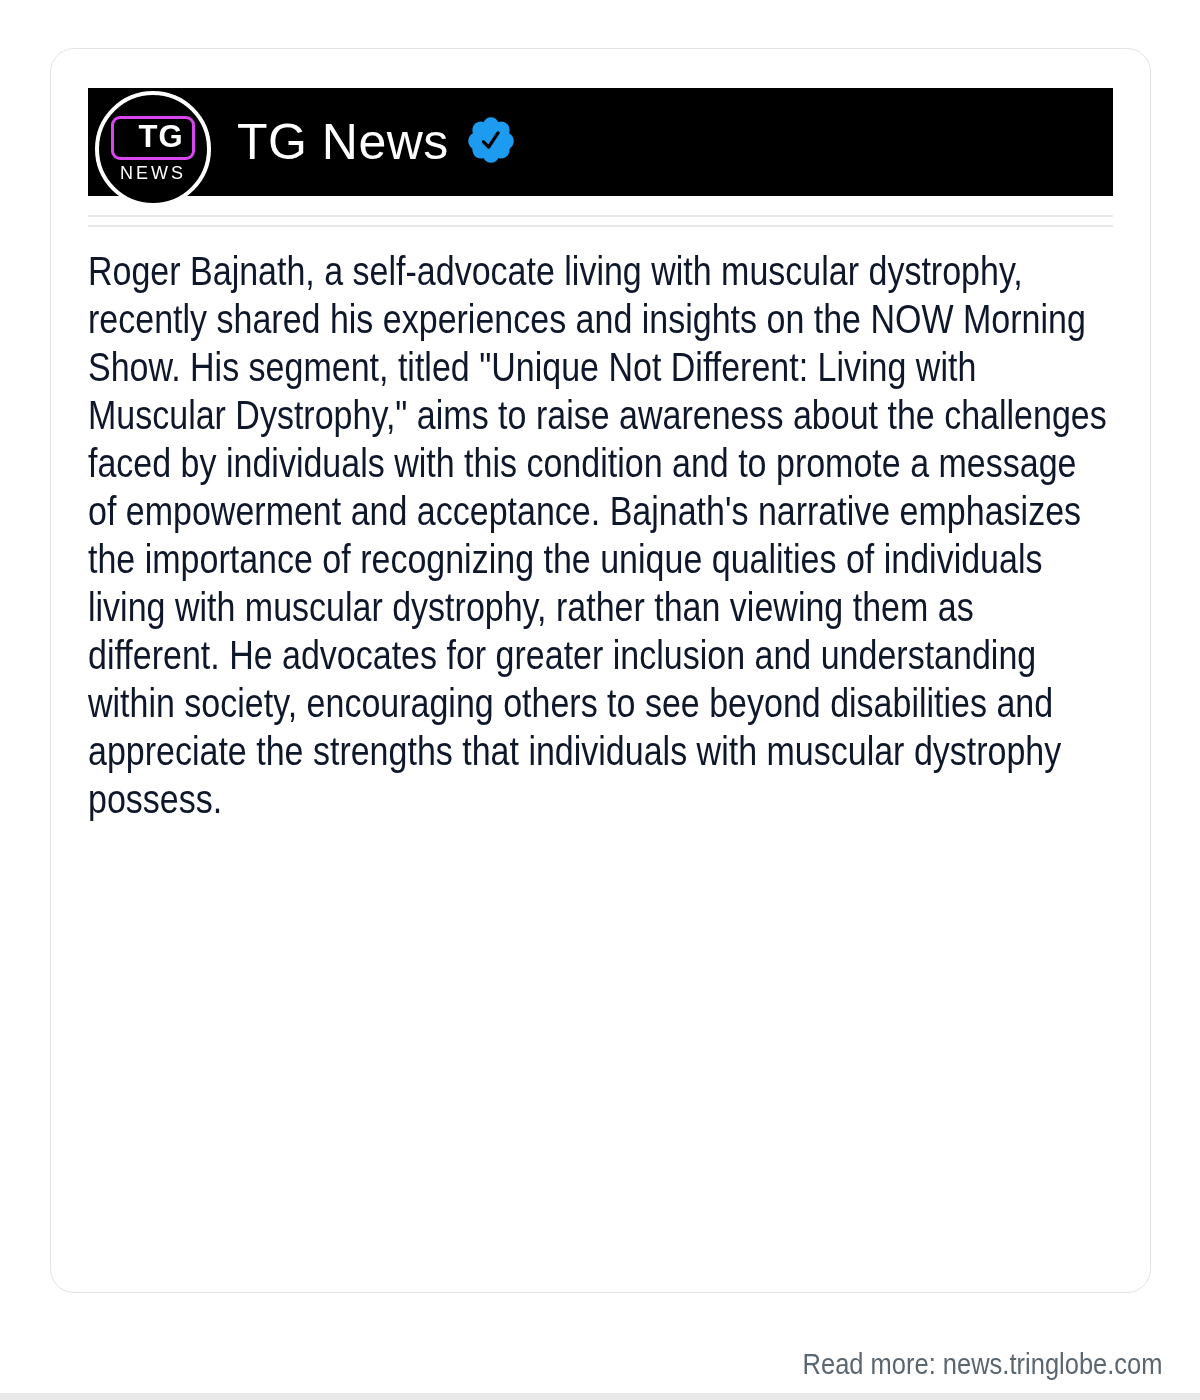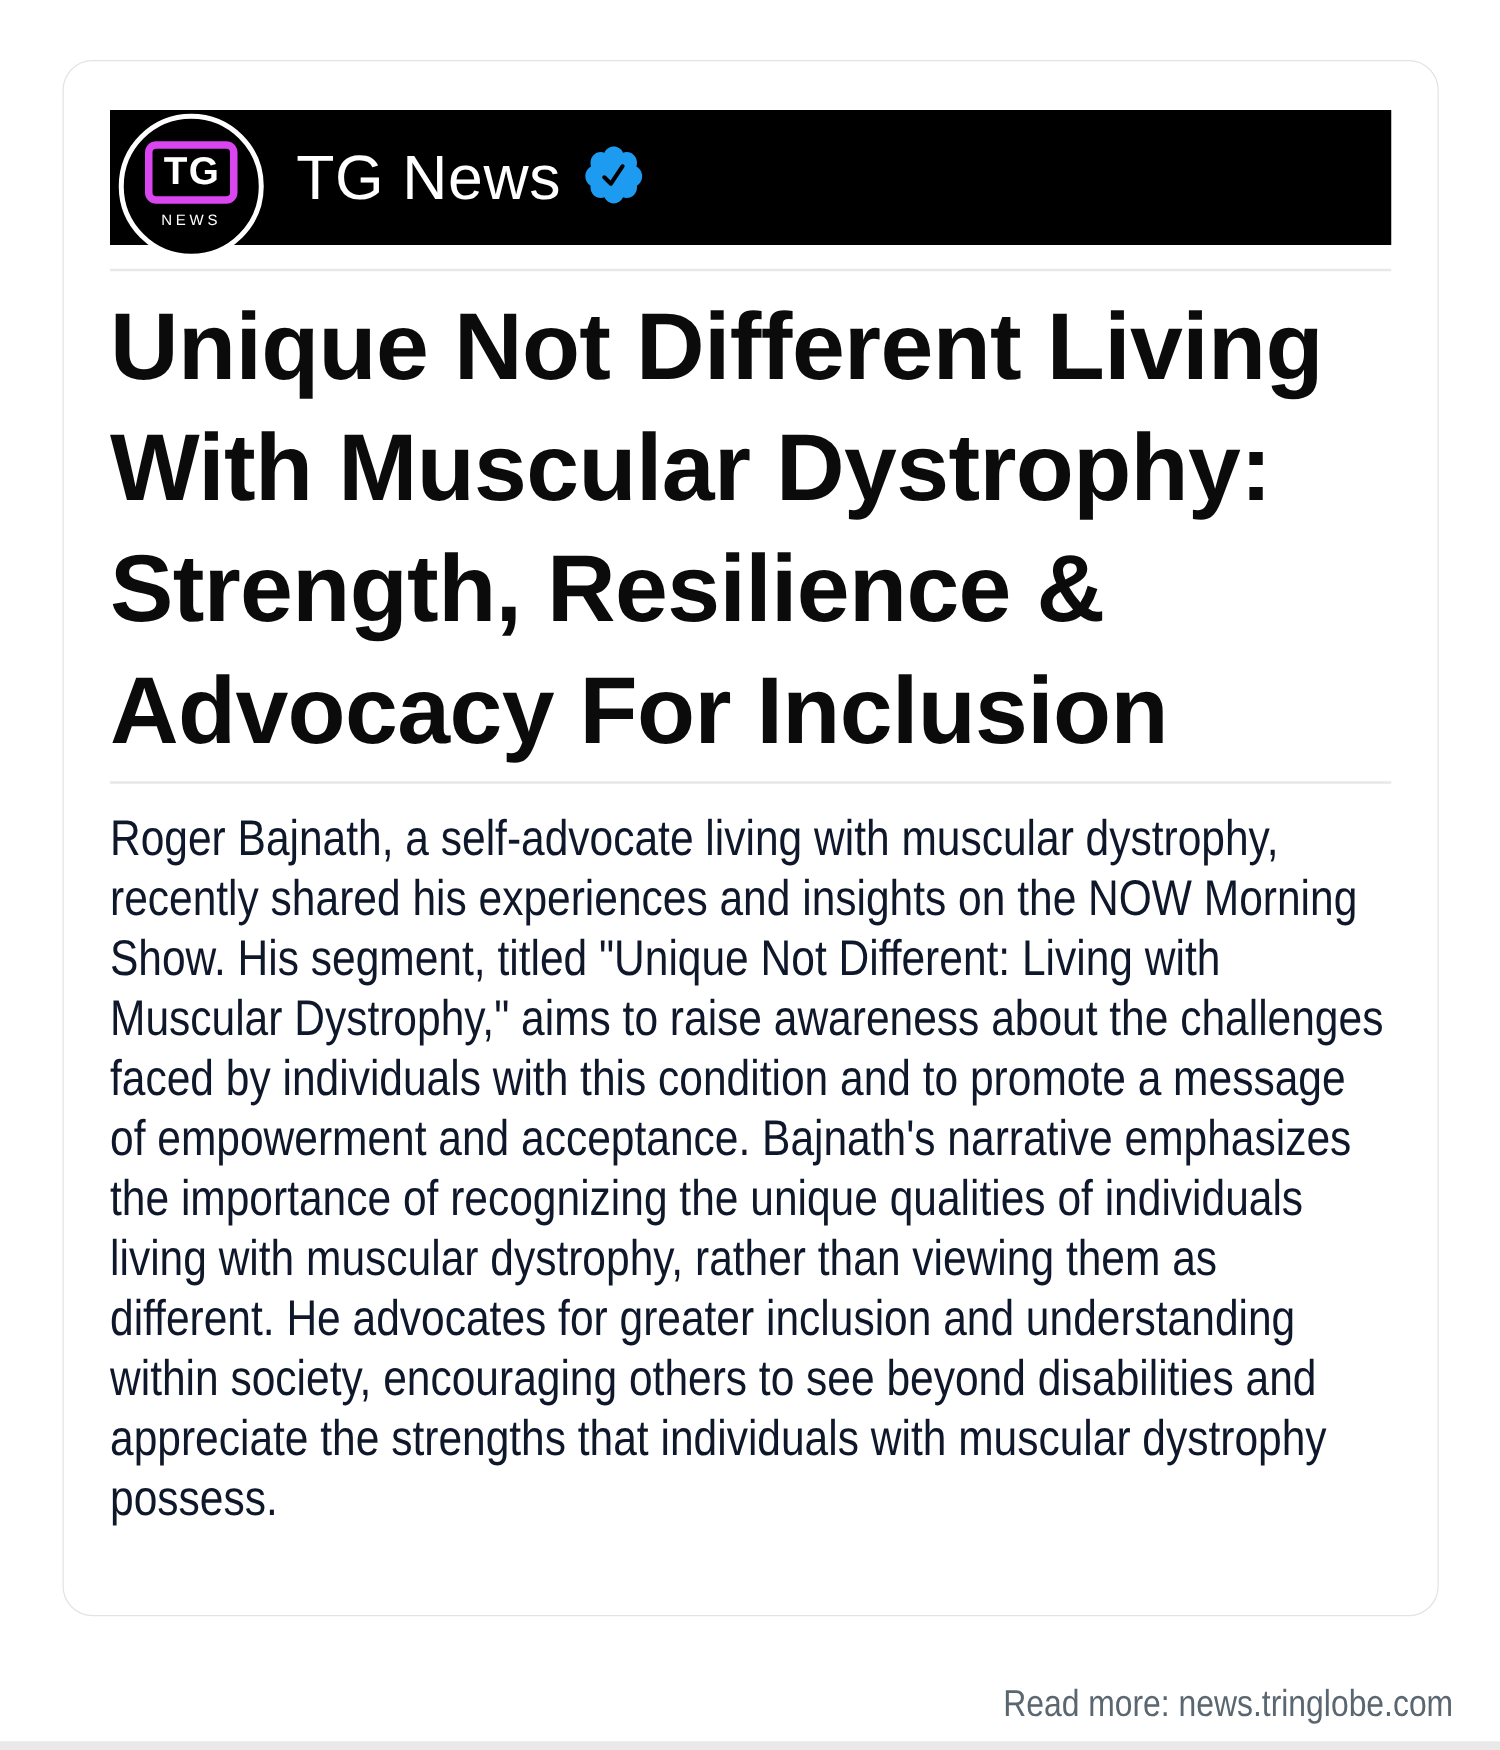--- a/index.html
+++ b/index.html
@@ -19,26 +19,26 @@
     display:flex; align-items:center;
   }
   .logo {
     position:relative; top:7px; flex:0 0 auto;
     width:116px; height:116px; margin-left:7px;
     background:#000000; border:4px solid #ffffff; border-radius:50%;
     display:flex; flex-direction:column; align-items:center; justify-content:center;
     color:#ffffff;
   }
   .logo-box {
-    border:6px solid #d946ef; border-radius:9px;
-    padding:0 8px 2px 9px;
+    border:3px solid #d946ef; border-radius:9px;
+    padding:0 8px 2px 24px;
     font-size:31px; font-weight:bold; letter-spacing:1px; line-height:36px;
   }
   .logo-wordmark {
-    margin-top:4px; font-size:12px; letter-spacing:3px; line-height:18px;
+    margin-top:4px; font-size:18px; letter-spacing:3px; line-height:18px;
   }
   .brand-name {
     margin-left:26px; color:#ffffff; font-size:50px; font-weight:normal;
     letter-spacing:0.5px; white-space:nowrap;
   }
   .badge { margin-left:16px; width:52px; height:52px; position:relative; top:-2px; }
   .divider { height:2px; background:#e8e8e8; }
   .divider-header { margin-top:19px; }
   .headline {
     margin-top:12px; font-size:76px; line-height:97px; font-weight:bold;
@@ -70,21 +70,20 @@
         <div class="logo-wordmark">NEWS</div>
       </div>
       <div class="brand-name">TG News</div>
       <svg class="badge" viewBox="0 0 24 24" aria-hidden="true">
         <path fill="#1d9bf0" fill-rule="evenodd" d="M22.5 12.5c0-1.58-.875-2.95-2.148-3.6.154-.435.238-.905.238-1.4 0-2.21-1.71-3.998-3.818-3.998-.47 0-.92.084-1.336.25C14.818 2.415 13.51 1.5 12 1.5s-2.816.917-3.437 2.25c-.415-.165-.866-.25-1.336-.25-2.11 0-3.818 1.79-3.818 4 0 .494.083.964.237 1.4-1.272.65-2.147 2.018-2.147 3.6 0 1.495.782 2.798 1.942 3.486-.02.17-.032.34-.032.514 0 2.21 1.708 4 3.818 4 .47 0 .92-.086 1.335-.25.62 1.334 1.926 2.25 3.437 2.25 1.512 0 2.818-.916 3.437-2.25.415.163.865.248 1.336.248 2.11 0 3.818-1.79 3.818-4 0-.174-.012-.344-.033-.513 1.158-.687 1.943-1.99 1.943-3.484zm-6.616-3.334l-4.334 6.5c-.145.217-.382.334-.625.334-.143 0-.288-.04-.416-.126l-.115-.094-2.415-2.415c-.293-.293-.293-.768 0-1.06s.768-.294 1.06 0l1.77 1.767 3.825-5.74c.23-.345.696-.436 1.04-.207.346.23.44.696.21 1.04z"></path>
       </svg>
     </div>
 
     <div class="divider divider-header"></div>
 
-    <h1 class="headline" style="margin:12px 0 0 0;">Unique Not Different Living With Muscular Dystrophy: Strength, Resilience &amp; Advocacy For Inclusion</h1>
 
     <div class="divider divider-headline"></div>
 
     <div class="body-text">
         <div class="body-line">Roger Bajnath, a self-advocate living with muscular dystrophy,</div>
         <div class="body-line">recently shared his experiences and insights on the NOW Morning</div>
         <div class="body-line">Show. His segment, titled "Unique Not Different: Living with</div>
         <div class="body-line">Muscular Dystrophy," aims to raise awareness about the challenges</div>
         <div class="body-line">faced by individuals with this condition and to promote a message</div>
         <div class="body-line">of empowerment and acceptance. Bajnath's narrative emphasizes</div>

